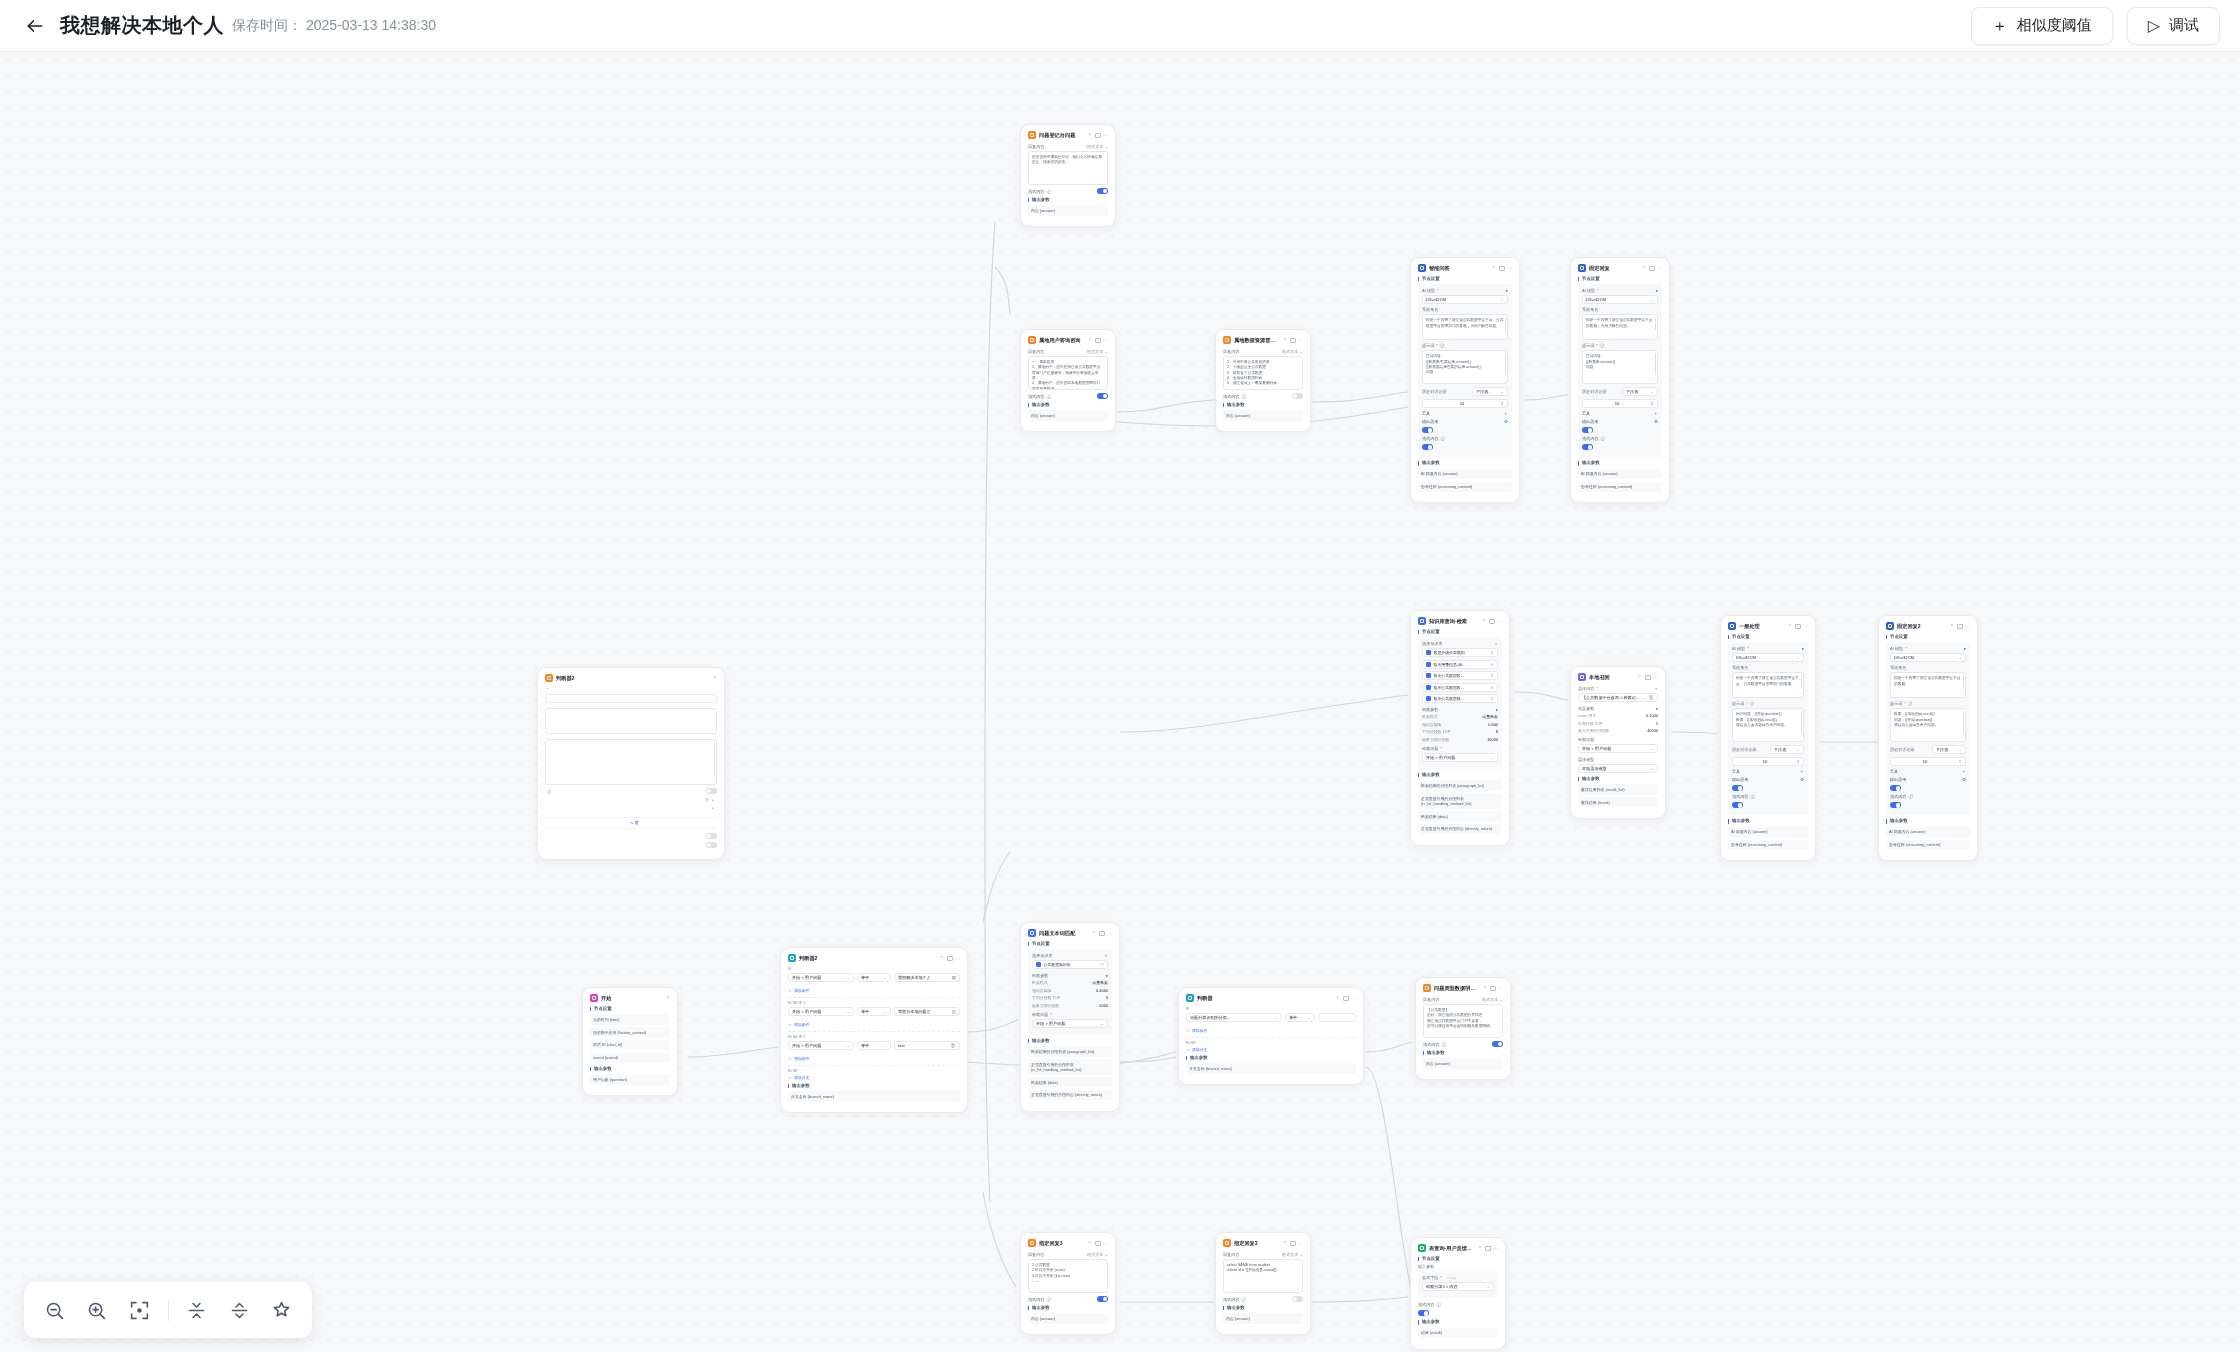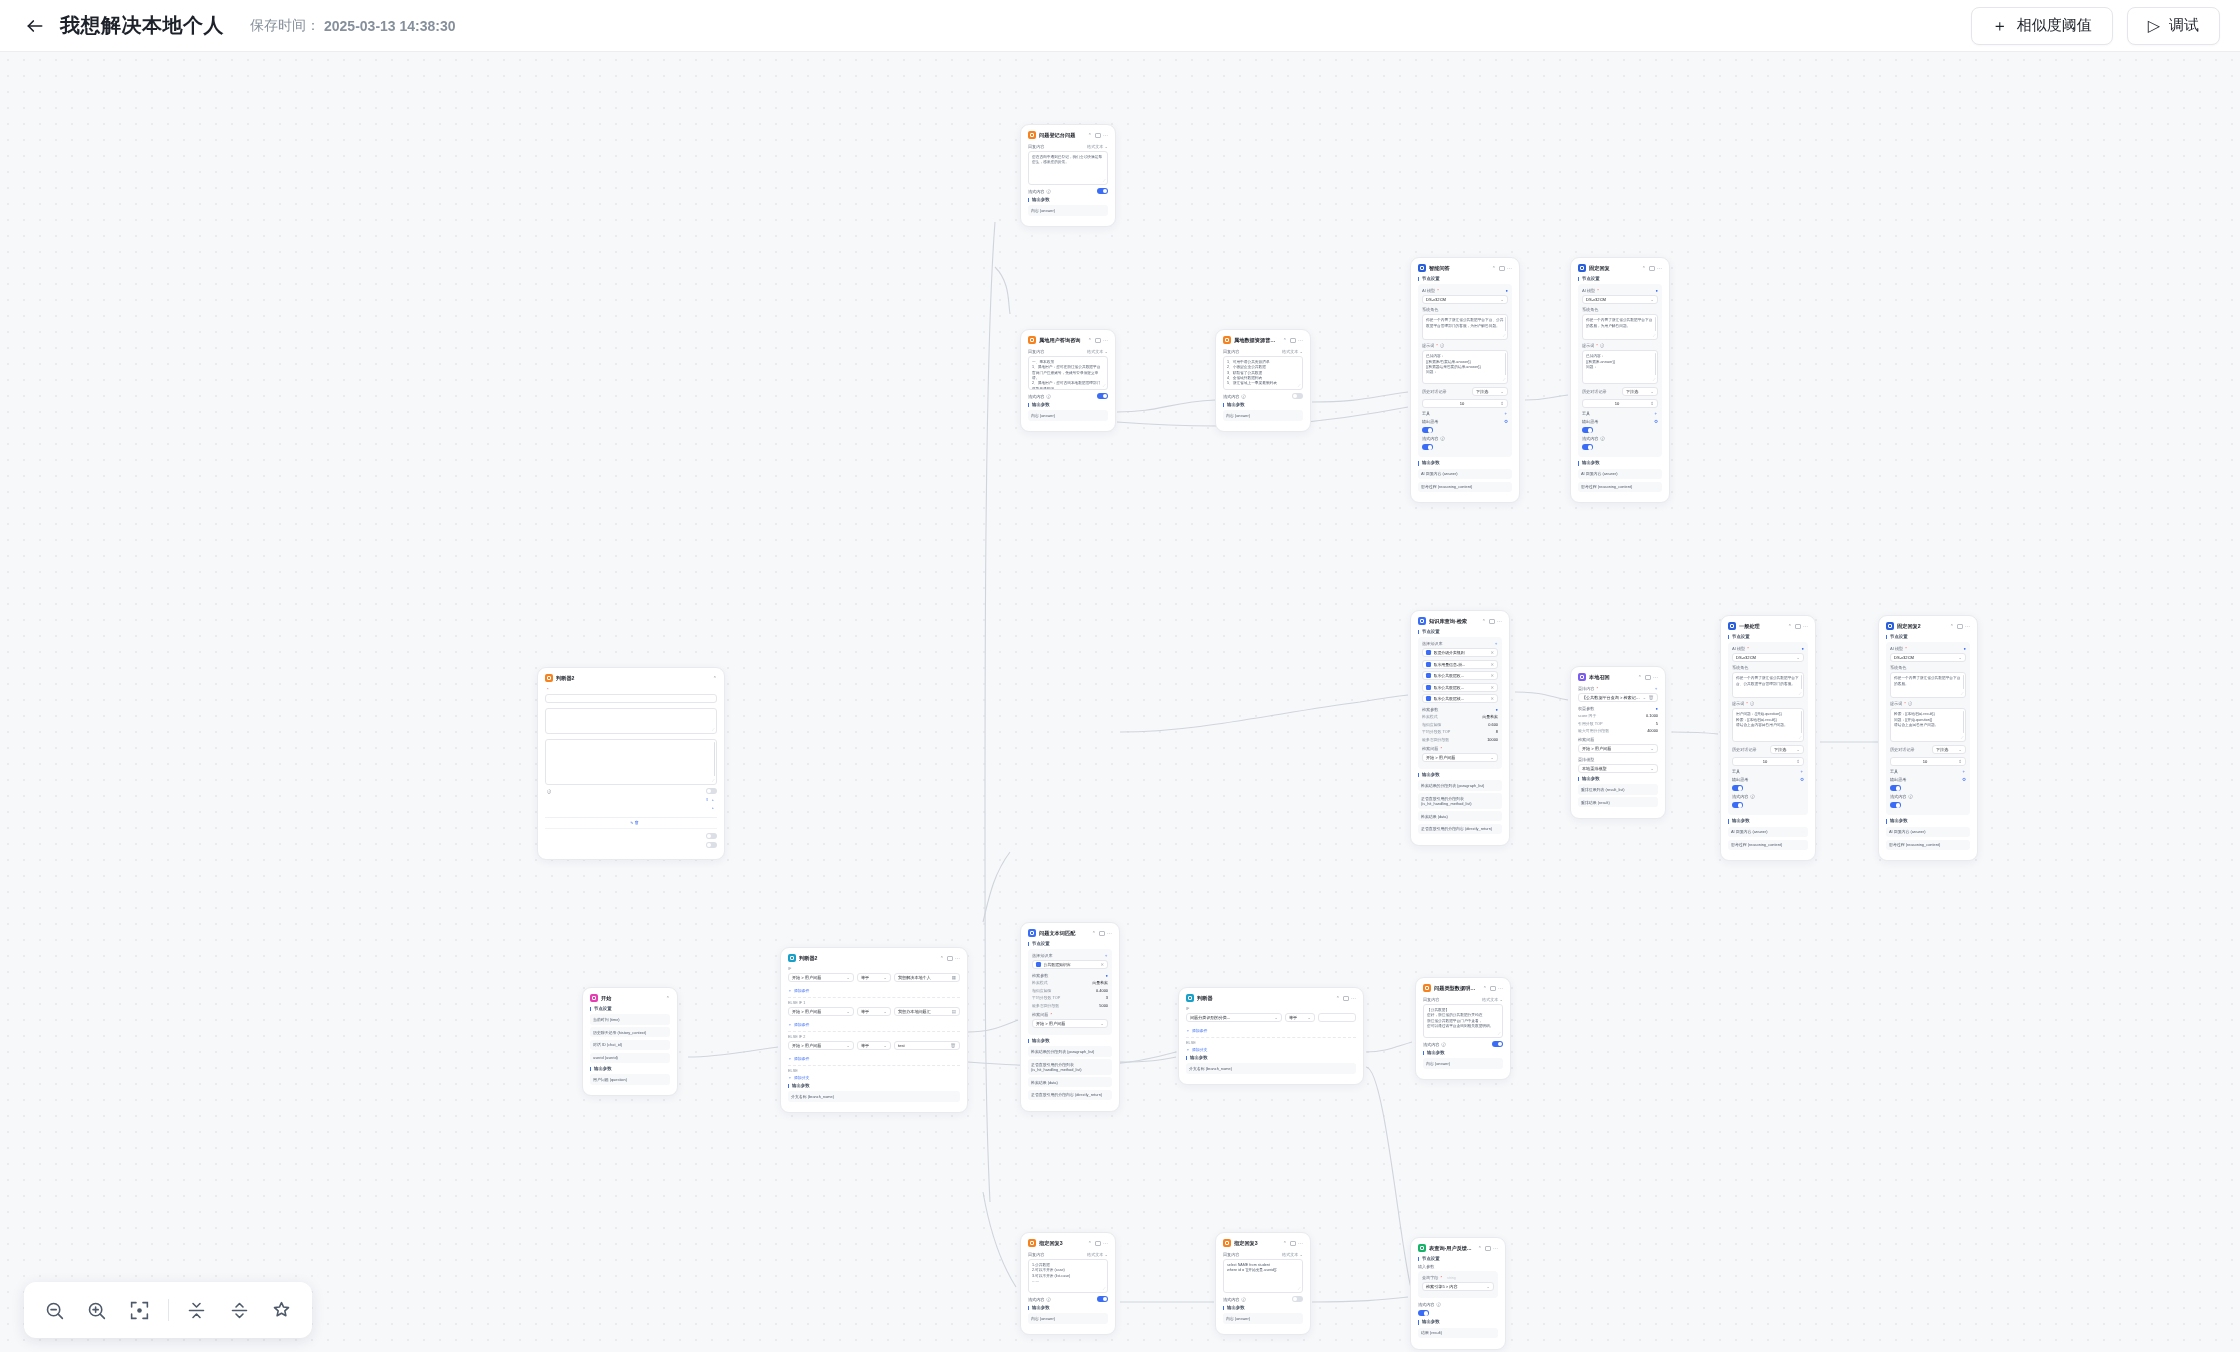--- a/index.html
+++ b/index.html
@@ -24,24 +24,24 @@
     display: flex; align-items: center; justify-content: center;
     cursor: pointer; color: #1d2129;
   }
   #back-btn svg { width: 20px; height: 20px; }
   #app-title {
     margin-left: 12px;
     font-size: 20px; font-weight: bold; color: #1d2129;
     letter-spacing: .5px;
   }
   #save-info {
-    margin-left: 26px; font-size: 14px; color: #86909c;
-    display: flex; gap: 4px; align-items: center;
-  }
-  #save-time { color: #86909c; font-weight: bold; }
+    margin-left: 8px; font-size: 14px; color: #86909c;
+    display: flex; gap: 4px; align-items: flex-start;
+  }
+  #save-time { color: #86909c; }
   #topbar-right {
     margin-left: auto; margin-right: 20px;
     display: flex; gap: 14px; align-items: center;
   }
   .tb-btn {
     height: 38px; padding: 0 20px;
     border: 1px solid #e5e6eb; border-radius: 8px;
     background: #fff; cursor: pointer;
     display: flex; align-items: center; gap: 9px;
     font-size: 15px; color: #1d2129;

